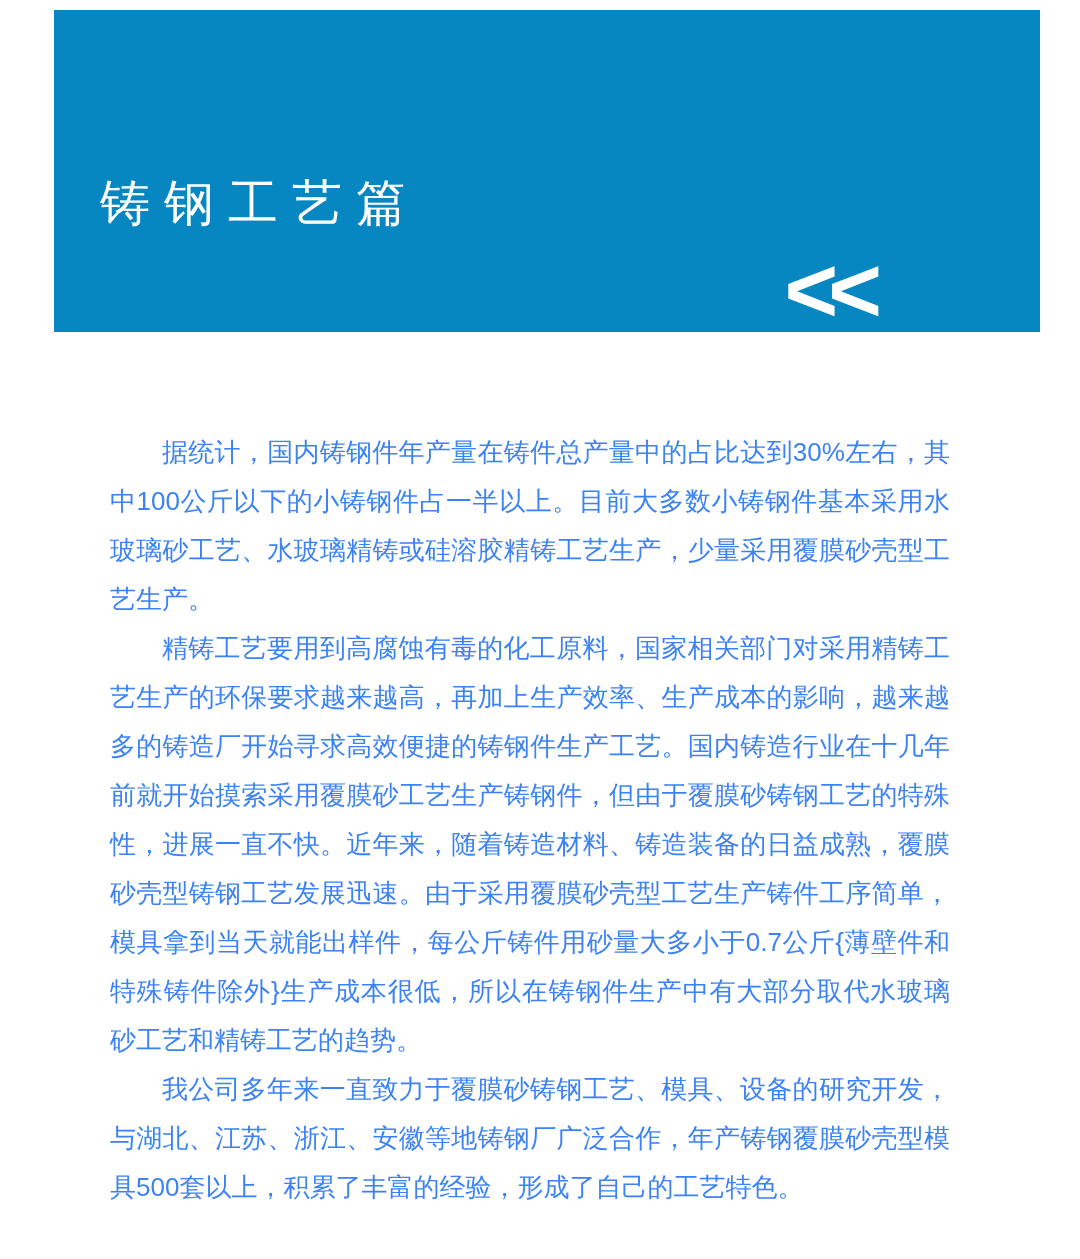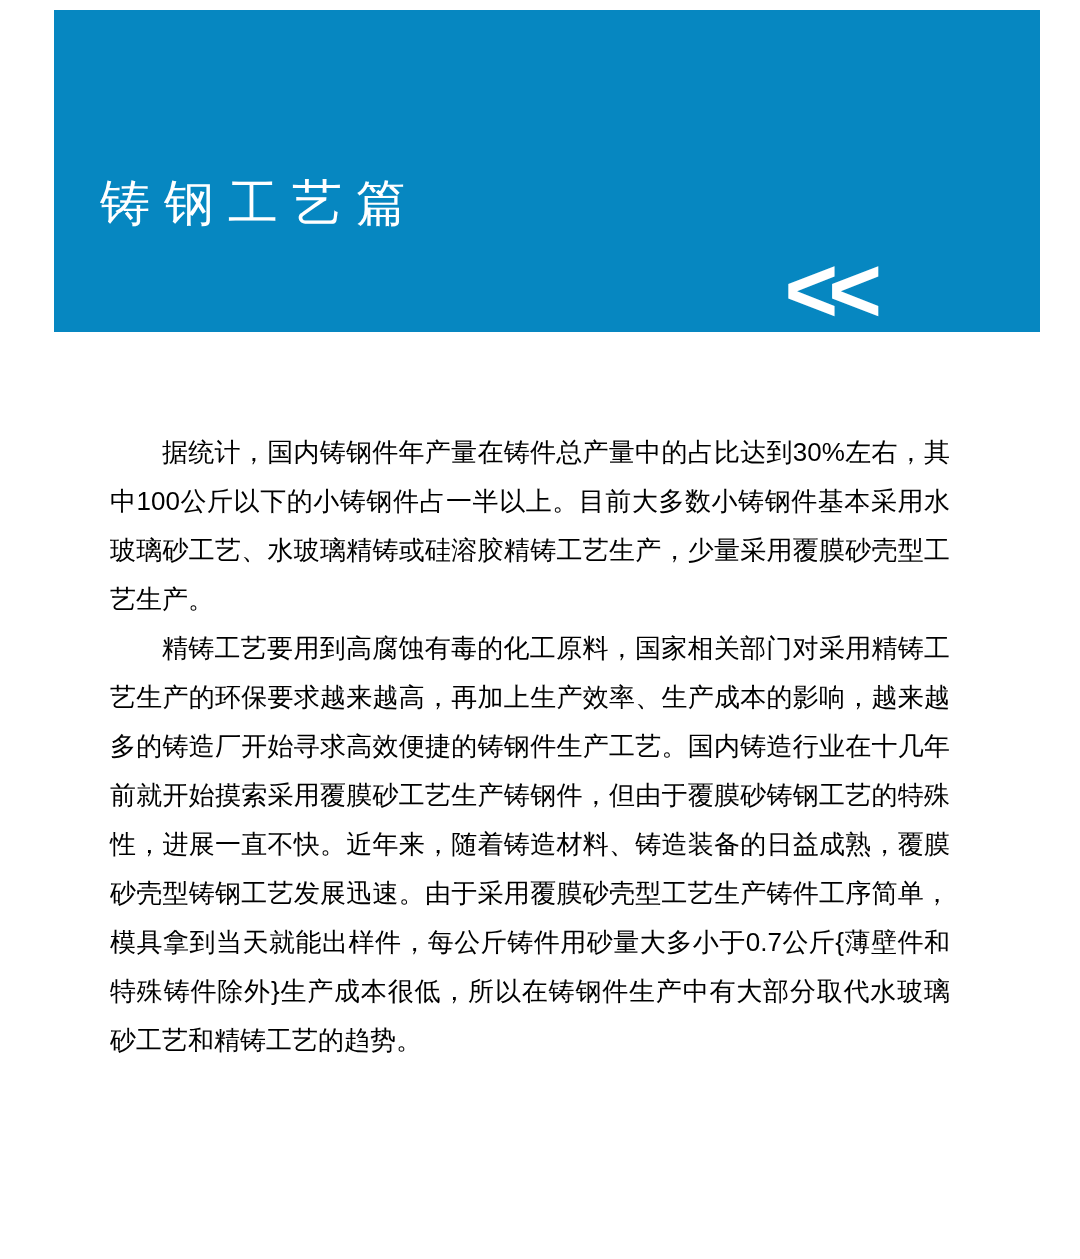--- a/index.html
+++ b/index.html
@@ -48,21 +48,21 @@
     letter-spacing: -10px;
     line-height: 1;
     color: #ffffff;
     white-space: nowrap;
   }
   .article {
     position: absolute;
     left: 110px;
     top: 428px;
     width: 840px;
-    color: #000000;
+    color: #3b82f6;
     font-size: 26px;
     line-height: 49px;
     font-weight: 500;
     text-align: justify;
   }
   .article p {
     margin: 0;
     padding: 0;
     text-indent: 2em;
   }
@@ -73,15 +73,16 @@
 <div class="page">
 
   <header class="banner">
     <h1 class="banner-title">铸钢工艺篇</h1>
     <span class="banner-chevrons">&lt;&lt;</span>
   </header>
 
   <main class="article">
     <p>据统计，国内铸钢件年产量在铸件总产量中的占比达到30%左右，其中100公斤以下的小铸钢件占一半以上。目前大多数小铸钢件基本采用水玻璃砂工艺、水玻璃精铸或硅溶胶精铸工艺生产，少量采用覆膜砂壳型工艺生产。</p>
     <p>精铸工艺要用到高腐蚀有毒的化工原料，国家相关部门对采用精铸工艺生产的环保要求越来越高，再加上生产效率、生产成本的影响，越来越多的铸造厂开始寻求高效便捷的铸钢件生产工艺。国内铸造行业在十几年前就开始摸索采用覆膜砂工艺生产铸钢件，但由于覆膜砂铸钢工艺的特殊性，进展一直不快。近年来，随着铸造材料、铸造装备的日益成熟，覆膜砂壳型铸钢工艺发展迅速。由于采用覆膜砂壳型工艺生产铸件工序简单，模具拿到当天就能出样件，每公斤铸件用砂量大多小于0.7公斤{薄壁件和特殊铸件除外}生产成本很低，所以在铸钢件生产中有大部分取代水玻璃砂工艺和精铸工艺的趋势。</p>
+    <p>我公司多年来一直致力于覆膜砂铸钢工艺、模具、设备的研究开发，与湖北、江苏、浙江、安徽等地铸钢厂广泛合作，年产铸钢覆膜砂壳型模具500套以上，积累了丰富的经验，形成了自己的工艺特色。</p>
   </main>
 
 </div>
 
 </body></html>

